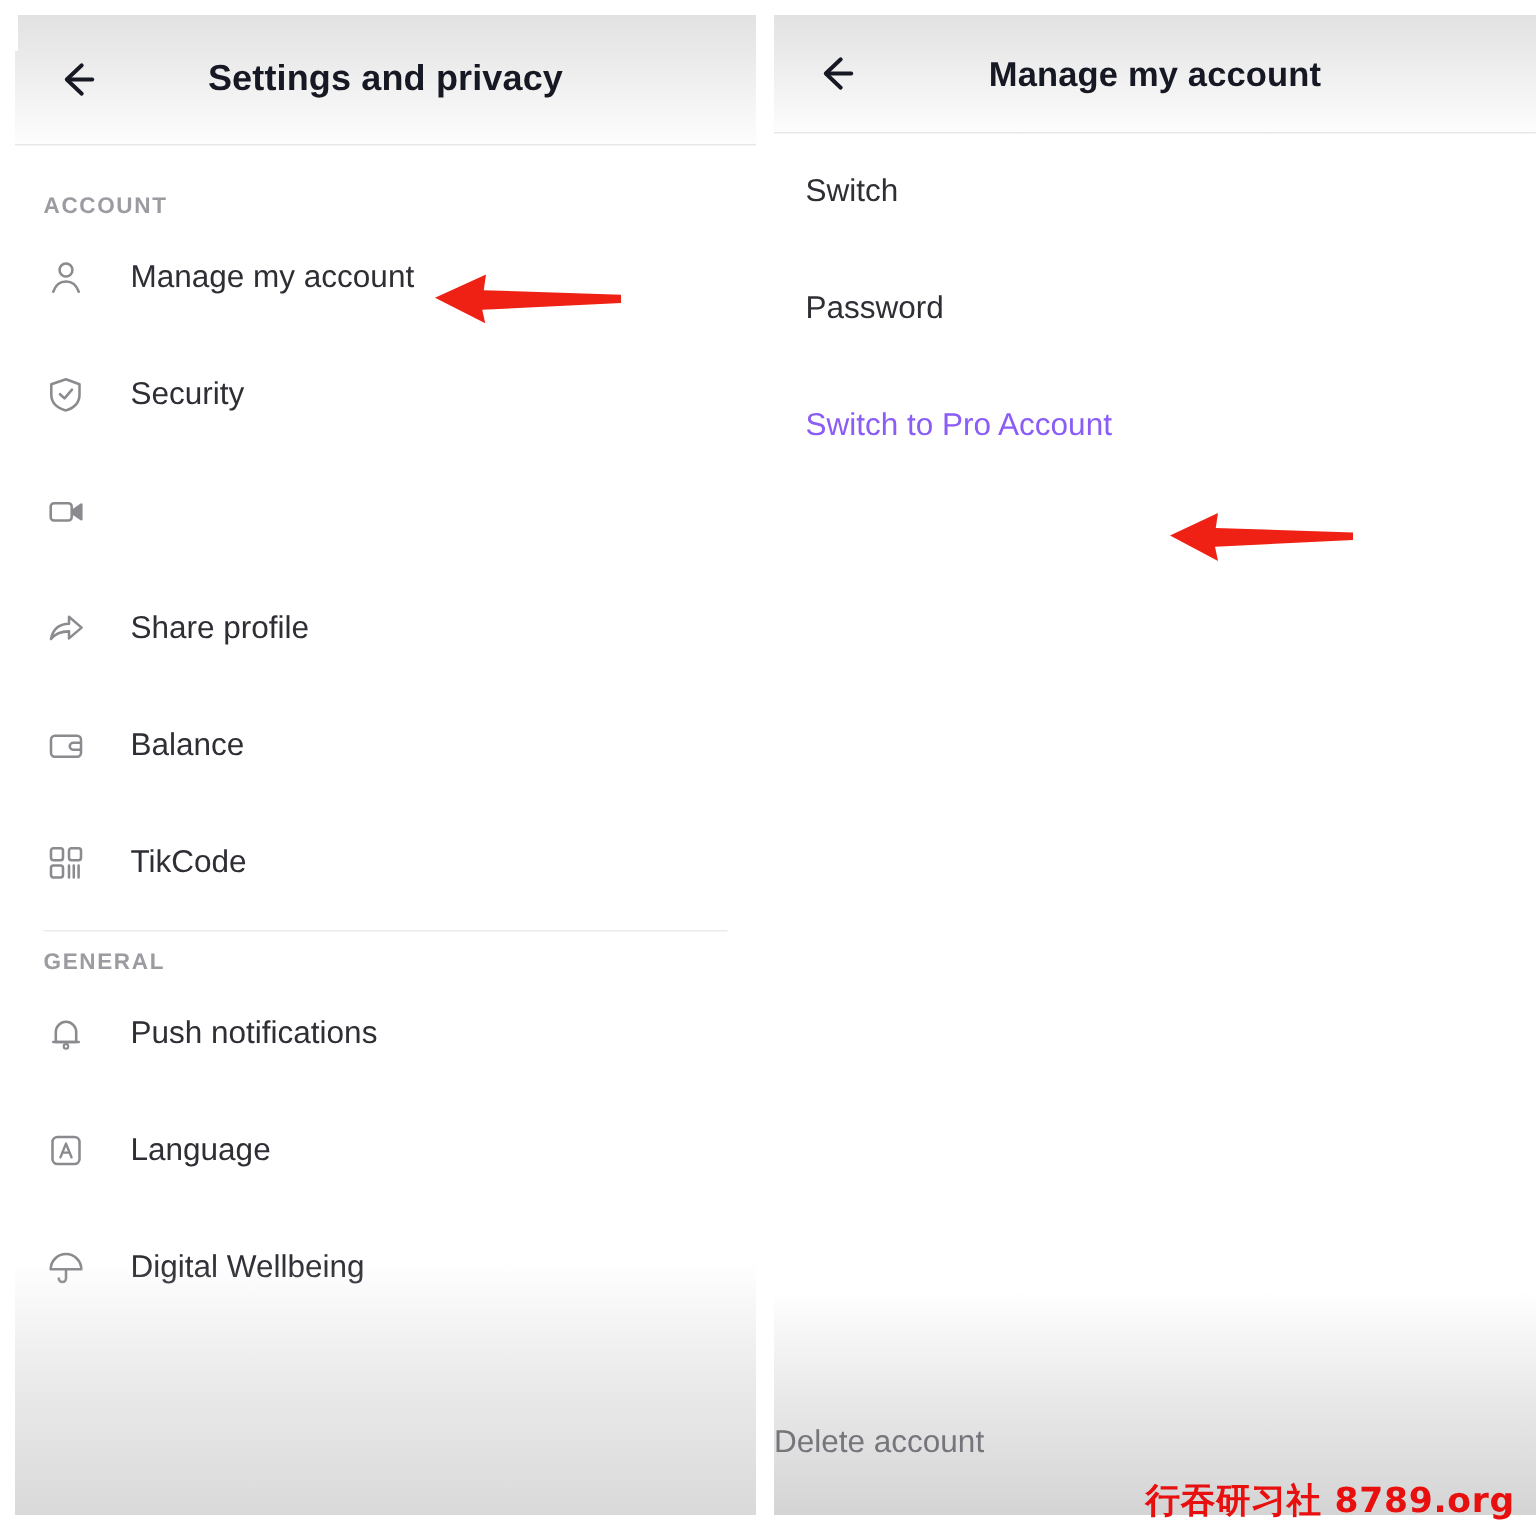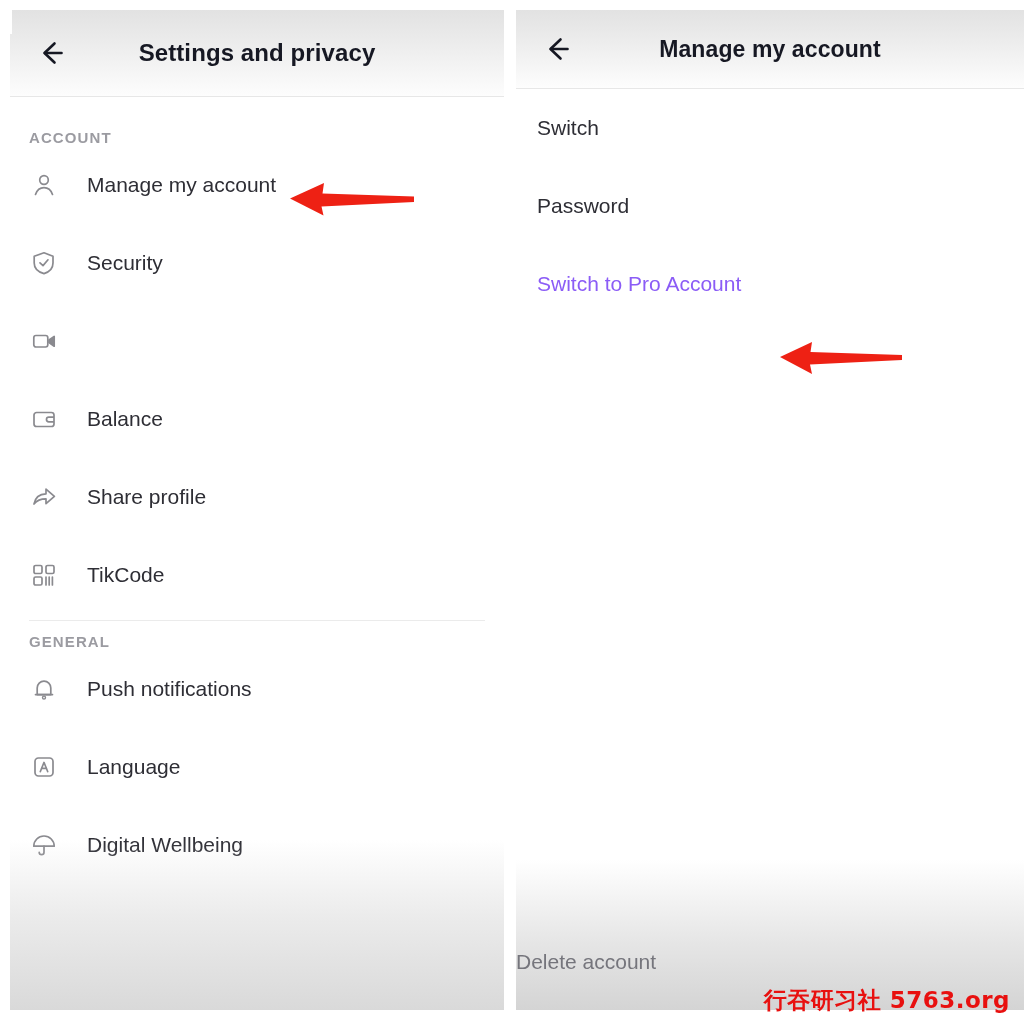--- a/index.html
+++ b/index.html
@@ -242,34 +242,34 @@
           <svg width="26" height="26" viewBox="0 0 26 26" fill="none">
             <rect x="2.8" y="7.5" width="14" height="11.5" rx="2.2" stroke="#8a8a8f" stroke-width="1.7"></rect>
             <path d="M18 12 L23.2 8.4 V18.2 L18 14.6z" stroke="#8a8a8f" stroke-width="1.7" stroke-linejoin="round" fill="#8a8a8f"></path>
           </svg>
         </span>
       </div>
 
       <div class="settings-row">
         <span class="row-icon">
           <svg width="26" height="26" viewBox="0 0 26 26" fill="none">
+            <path d="M3 20c1.2-6.6 5.4-10 12-10.2V5.2L23.4 12.4 15 19.6v-4.7C9.6 14.9 5.8 16.4 3 20z" stroke="#8a8a8f" stroke-width="1.7" stroke-linejoin="round"></path>
+          </svg>
+        </span>
+        <span class="row-label">Share profile</span>
+      </div>
+
+      <div class="settings-row">
+        <span class="row-icon">
+          <svg width="26" height="26" viewBox="0 0 26 26" fill="none">
             <rect x="3" y="6.5" width="20" height="14" rx="2.6" stroke="#8a8a8f" stroke-width="1.7"></rect>
             <path d="M23 11.2h-5.2a2.3 2.3 0 0 0 0 4.6H23" stroke="#8a8a8f" stroke-width="1.7" stroke-linejoin="round"></path>
           </svg>
         </span>
         <span class="row-label">Balance</span>
-      </div>
-
-      <div class="settings-row">
-        <span class="row-icon">
-          <svg width="26" height="26" viewBox="0 0 26 26" fill="none">
-            <path d="M3 20c1.2-6.6 5.4-10 12-10.2V5.2L23.4 12.4 15 19.6v-4.7C9.6 14.9 5.8 16.4 3 20z" stroke="#8a8a8f" stroke-width="1.7" stroke-linejoin="round"></path>
-          </svg>
-        </span>
-        <span class="row-label">Share profile</span>
       </div>
 
       <div class="settings-row">
         <span class="row-icon">
           <svg width="26" height="26" viewBox="0 0 26 26" fill="none">
             <rect x="3" y="3.5" width="8" height="8" rx="1.6" stroke="#8a8a8f" stroke-width="1.7"></rect>
             <rect x="15" y="3.5" width="8" height="8" rx="1.6" stroke="#8a8a8f" stroke-width="1.7"></rect>
             <rect x="3" y="15" width="8" height="8" rx="1.6" stroke="#8a8a8f" stroke-width="1.7"></rect>
             <path d="M15 15v8M18.2 15v8M21.4 15v8" stroke="#8a8a8f" stroke-width="1.7" stroke-linecap="round"></path>
           </svg>
@@ -366,15 +366,15 @@
     </svg>
   </div>
 
   <div id="corner-artifact">
     <svg width="52" height="40" viewBox="0 0 52 40">
       <path d="M0 0 L44 0 L44 6 L12 6 L12 34 L4 34 Z" fill="#ffffff"></path>
       <path d="M12 8 L34 8" stroke="#ffffff" stroke-width="4"></path>
     </svg>
   </div>
 
-  <div id="watermark">行吞研习社 5763.org</div>
+  <div id="watermark">行吞研习社 8789.org</div>
 
 </div>
 
 </body></html>

